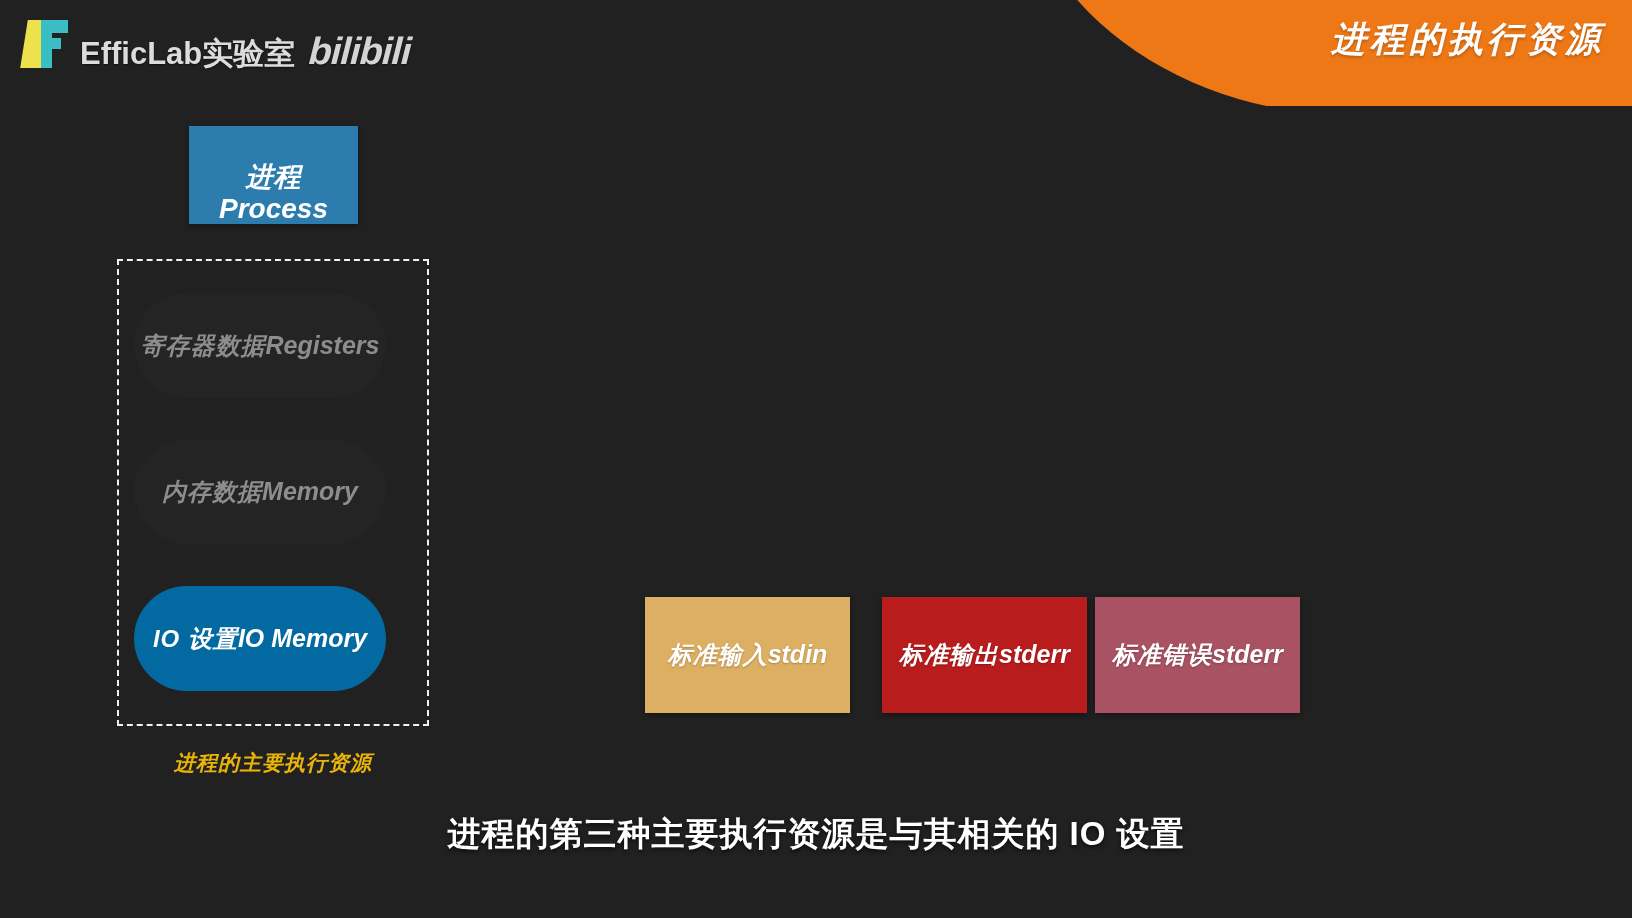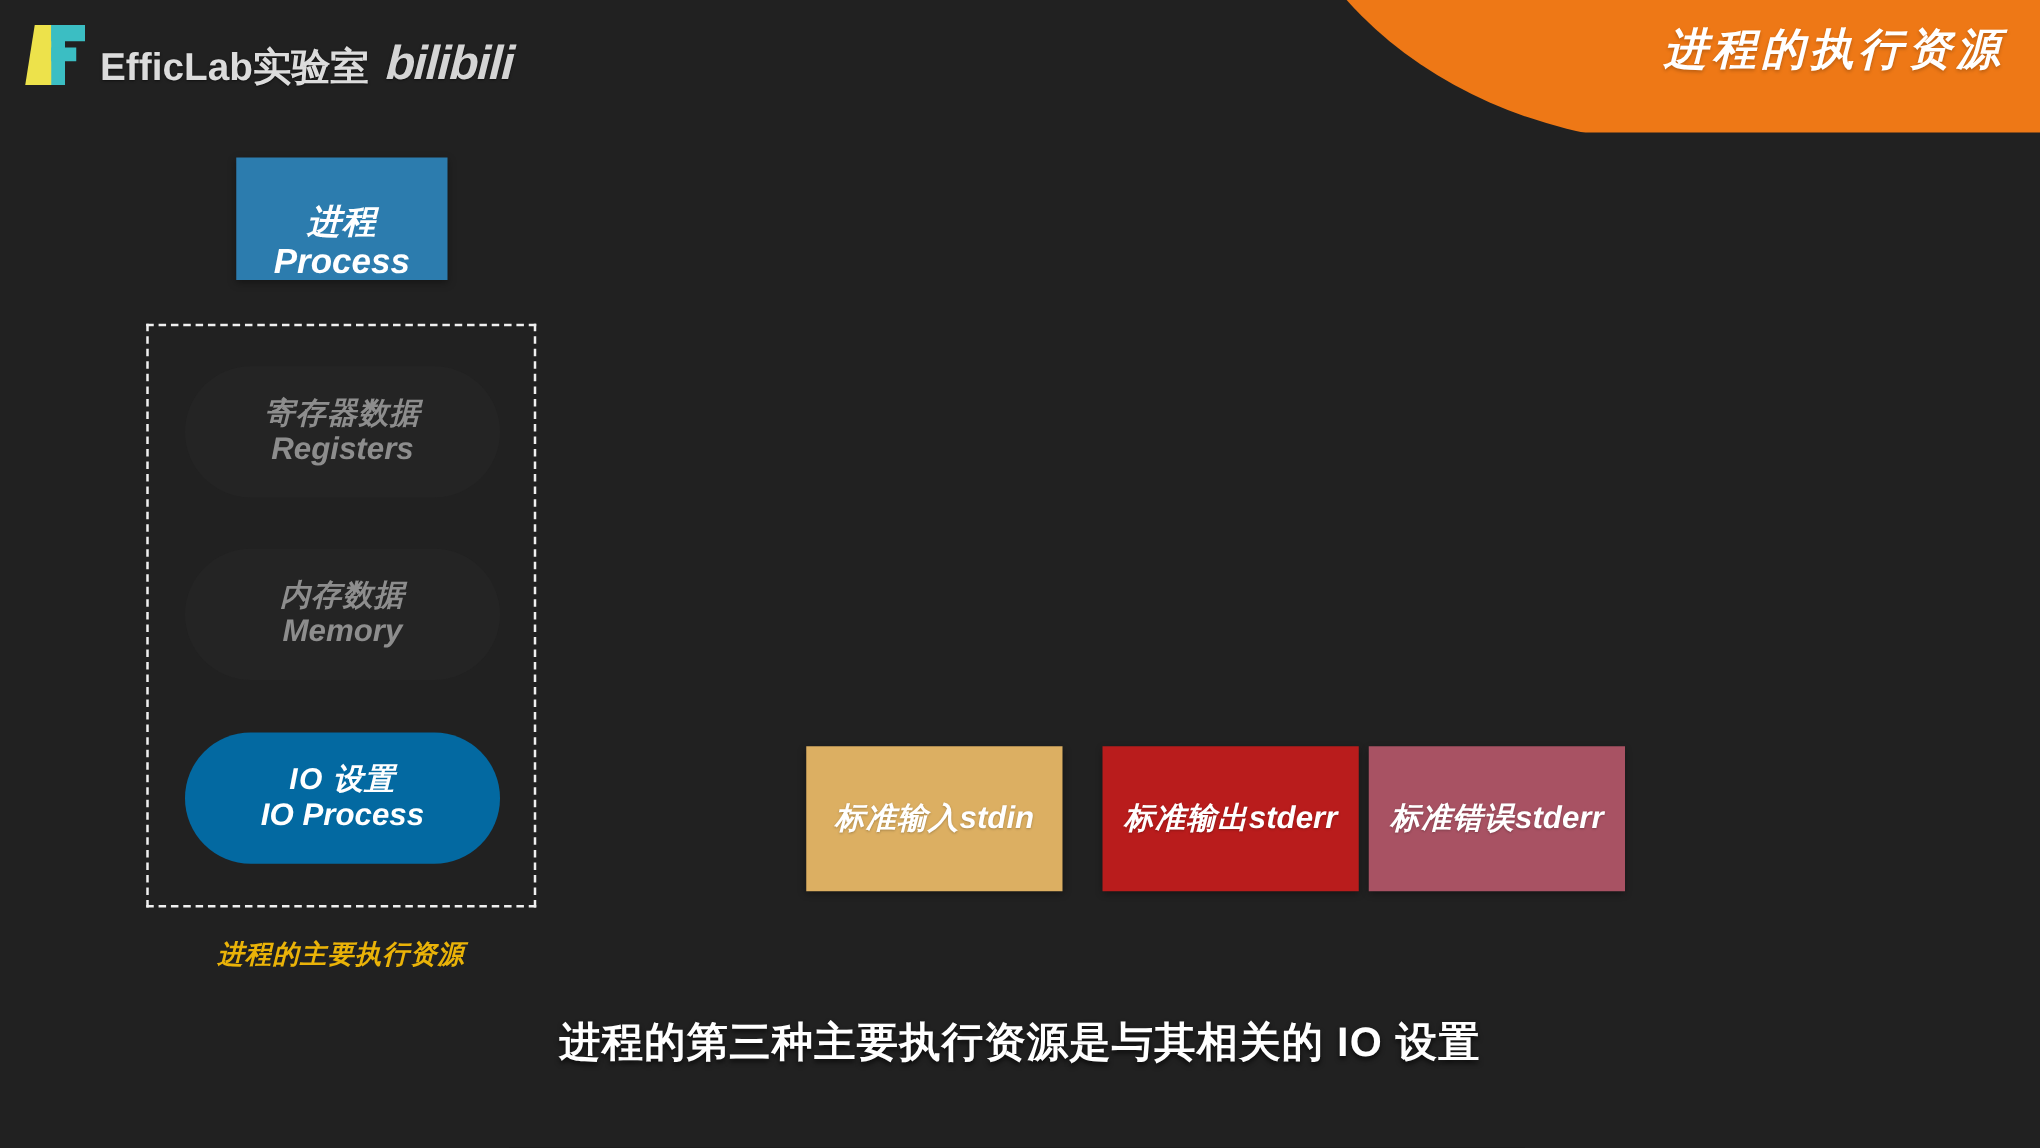--- a/index.html
+++ b/index.html
@@ -146,26 +146,25 @@
     position: absolute;
     left: 117px;
     top: 259px;
     width: 312px;
     height: 467px;
     border: 2px dashed #f0f0f0;
     box-sizing: border-box;
   }
   .pill {
     position: absolute;
-    left: 29px;
+    left: 15px;
     width: 252px;
     height: 105px;
     border-radius: 54px;
     display: flex;
-    flex-direction: column;
     align-items: center;
     justify-content: center;
     text-align: center;
   }
   .pill .cn {
     font-size: 24px;
     font-weight: bold;
     font-style: italic;
     line-height: 1.15;
     letter-spacing: 1px;
@@ -281,21 +280,21 @@
       <div class="en">Registers</div>
     </div>
 
     <div class="pill pill-dim pill-2">
       <div class="cn">内存数据</div>
       <div class="en">Memory</div>
     </div>
 
     <div class="pill pill-active pill-3">
       <div class="cn">IO 设置</div>
-      <div class="en">IO Process</div>
+      <div class="en">IO Memory</div>
     </div>
 
   </div>
 
   <div class="dashed-caption">进程的主要执行资源</div>
 
   <div class="io-box io-1" style="background:#DCAF62">
     <div class="cn">标准输入</div>
     <div class="en">stdin</div>
   </div>

